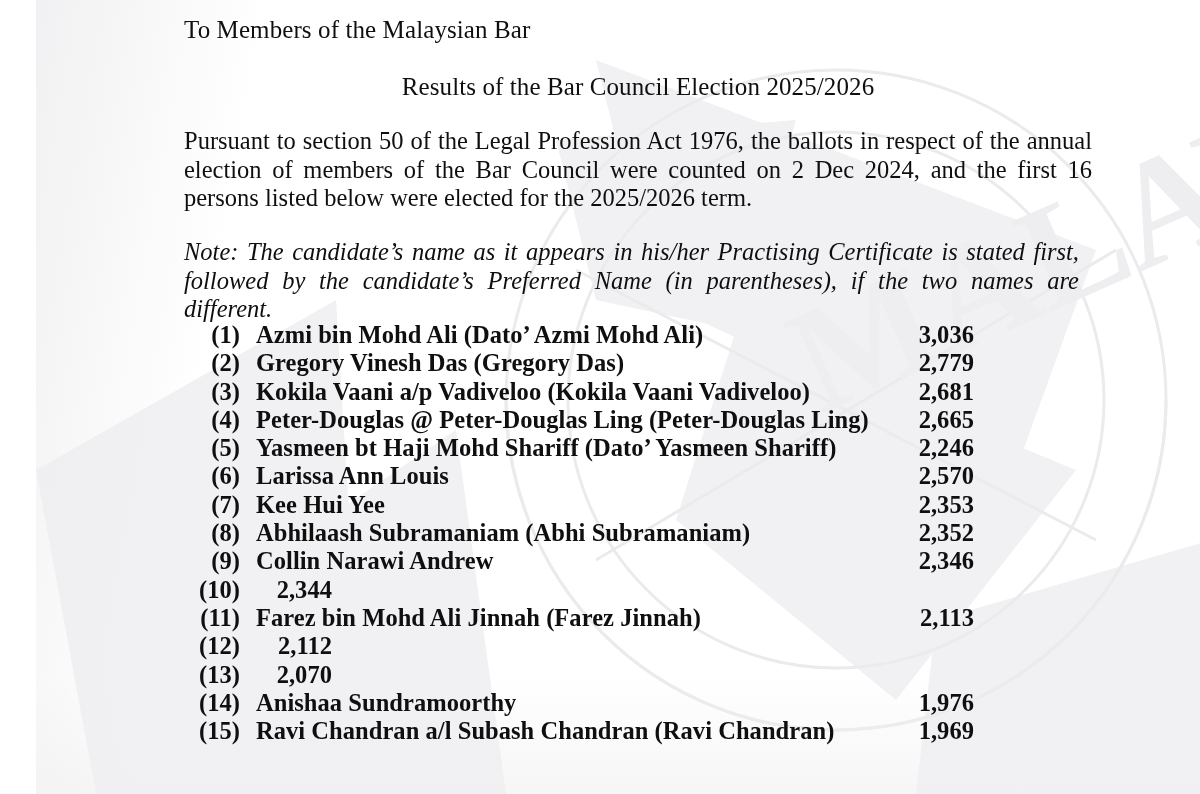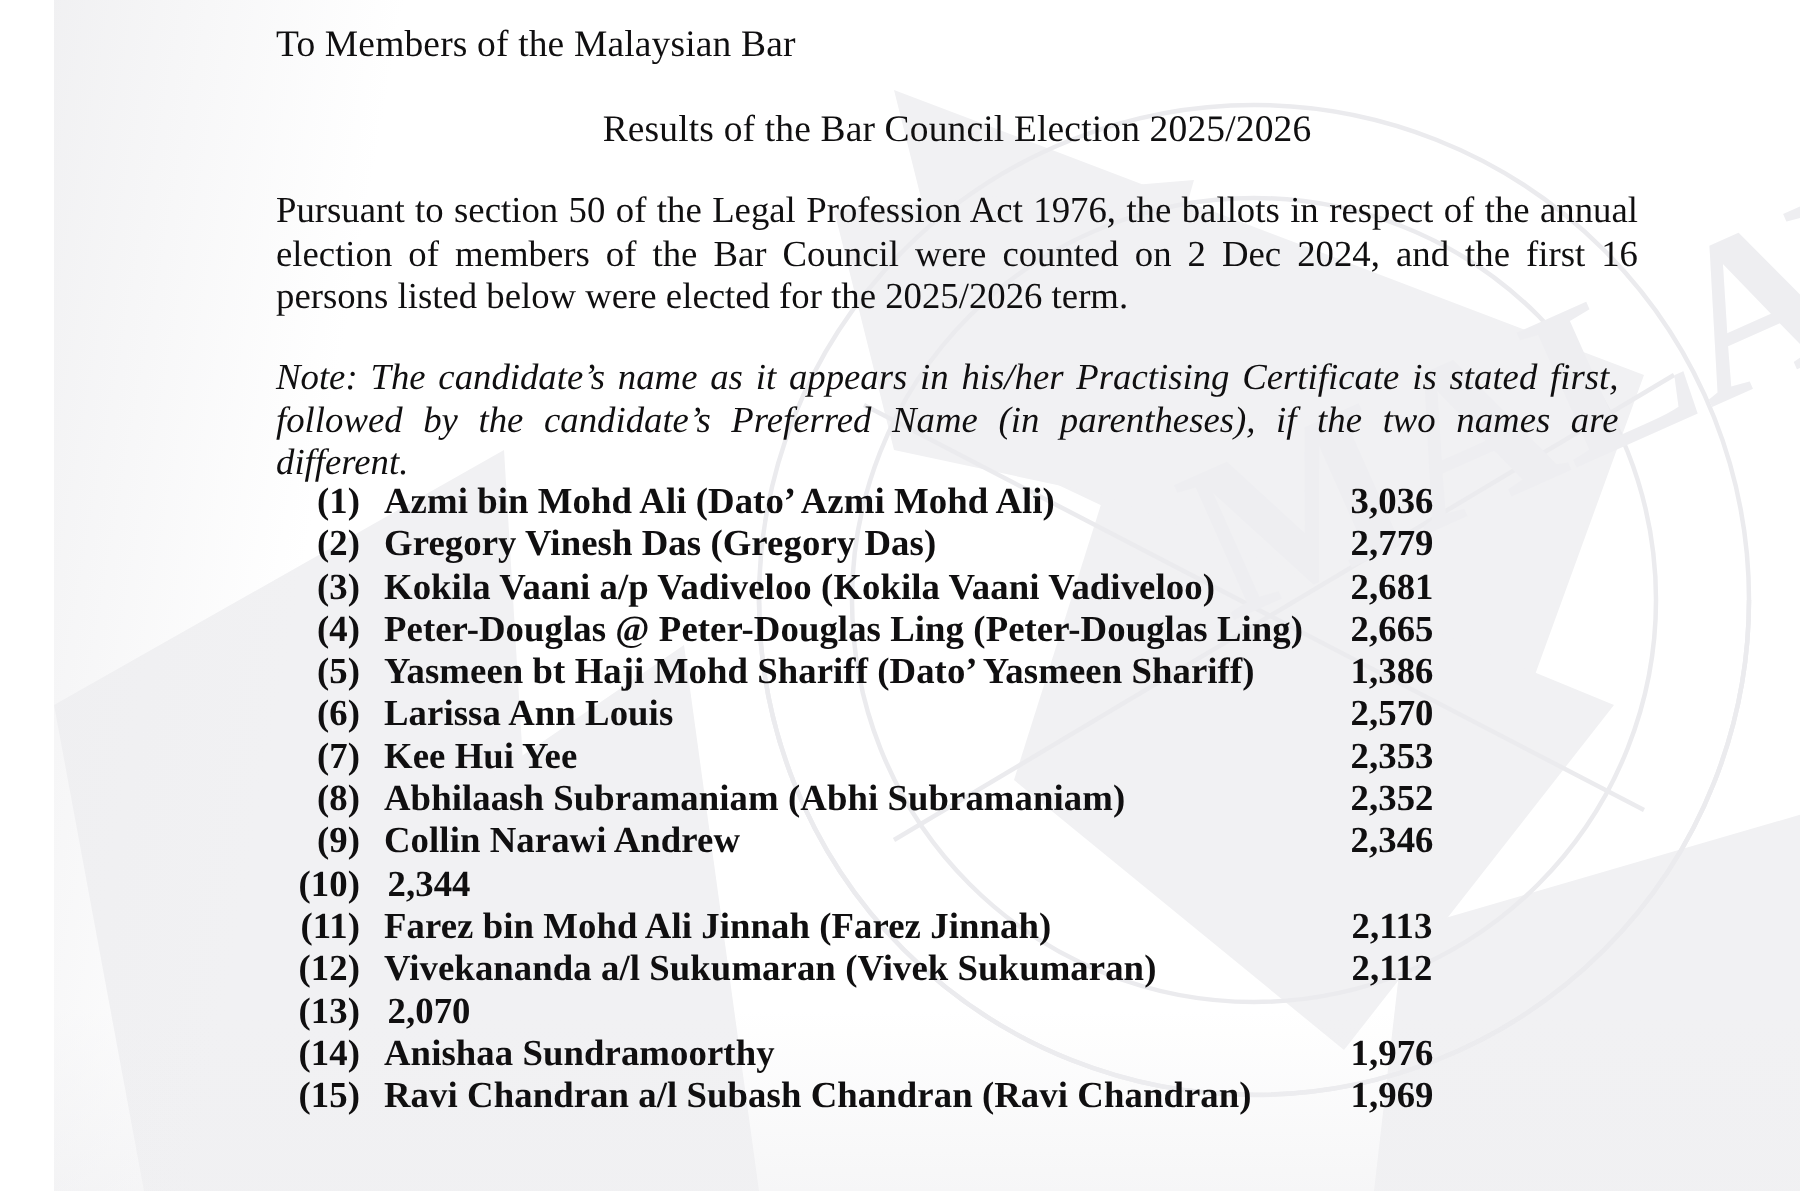--- a/index.html
+++ b/index.html
@@ -134,21 +134,21 @@
     text-align: right;
     padding-right: 0;
   }
   .cand-name {
     flex: 1 1 auto;
     padding-left: 16px;
     padding-right: 8px;
   }
   .votes {
     flex: 0 0 92px;
-    text-align: center;
+    text-align: right;
   }
 </style>
 </head>
 <body>
 
 <div class="page">
 
   <div class="watermark">
     <svg viewBox="0 0 1200 794" preserveAspectRatio="none" aria-hidden="true">
       <g fill="#f1f1f3" stroke="none">
@@ -202,21 +202,21 @@
           <div class="votes">2,681</div>
         </div>
         <div class="result-row">
           <div class="rank">(4)</div>
           <div class="cand-name">Peter-Douglas @ Peter-Douglas Ling (Peter-Douglas Ling)</div>
           <div class="votes">2,665</div>
         </div>
         <div class="result-row">
           <div class="rank">(5)</div>
           <div class="cand-name">Yasmeen bt Haji Mohd Shariff (Dato’ Yasmeen Shariff)</div>
-          <div class="votes">1,386</div>
+          <div class="votes">2,246</div>
         </div>
         <div class="result-row">
           <div class="rank">(6)</div>
           <div class="cand-name">Larissa Ann Louis</div>
           <div class="votes">2,570</div>
         </div>
         <div class="result-row">
           <div class="rank">(7)</div>
           <div class="cand-name">Kee Hui Yee</div>
           <div class="votes">2,353</div>
@@ -235,21 +235,20 @@
           <div class="rank">(10)</div>
           <div class="votes">2,344</div>
         </div>
         <div class="result-row">
           <div class="rank">(11)</div>
           <div class="cand-name">Farez bin Mohd Ali Jinnah (Farez Jinnah)</div>
           <div class="votes">2,113</div>
         </div>
         <div class="result-row">
           <div class="rank">(12)</div>
-          <div class="cand-name">Vivekananda a/l Sukumaran (Vivek Sukumaran)</div>
           <div class="votes">2,112</div>
         </div>
         <div class="result-row">
           <div class="rank">(13)</div>
           <div class="votes">2,070</div>
         </div>
         <div class="result-row">
           <div class="rank">(14)</div>
           <div class="cand-name">Anishaa Sundramoorthy</div>
           <div class="votes">1,976</div>

